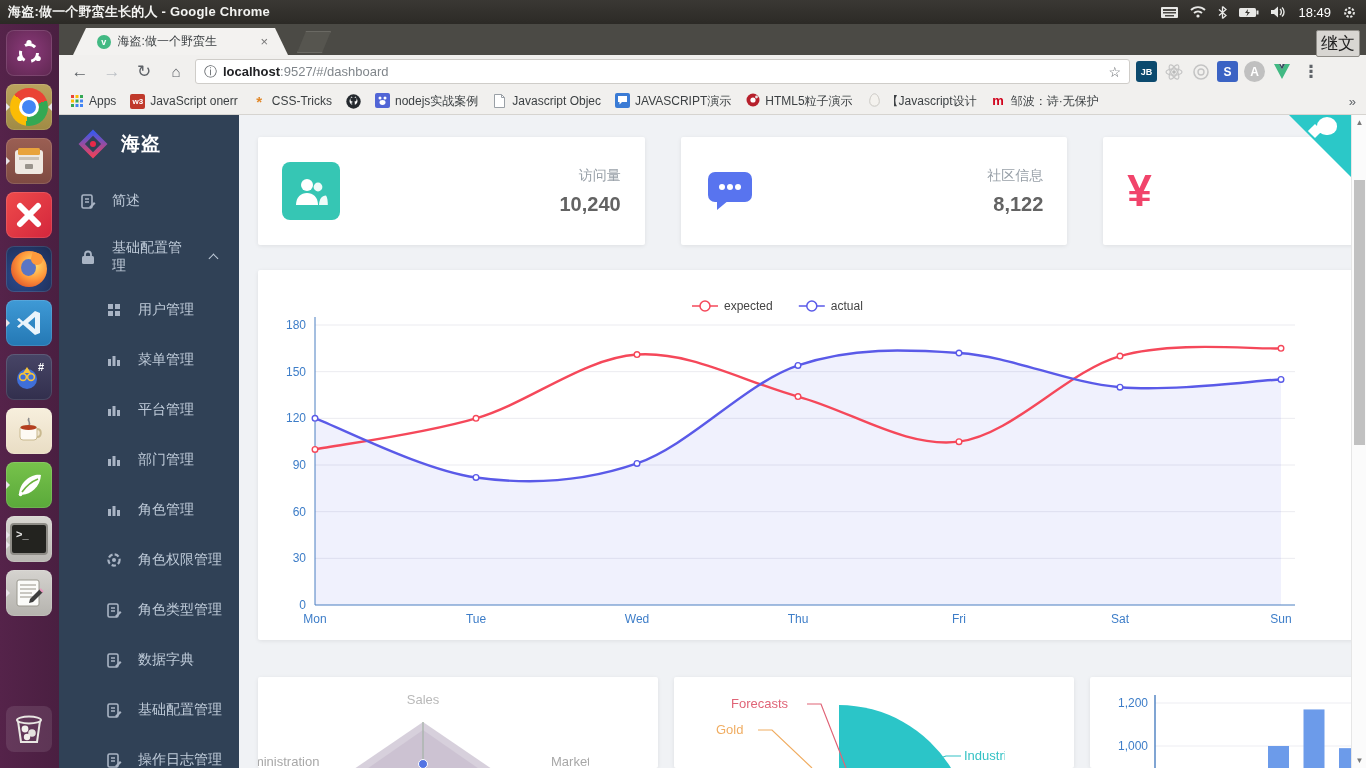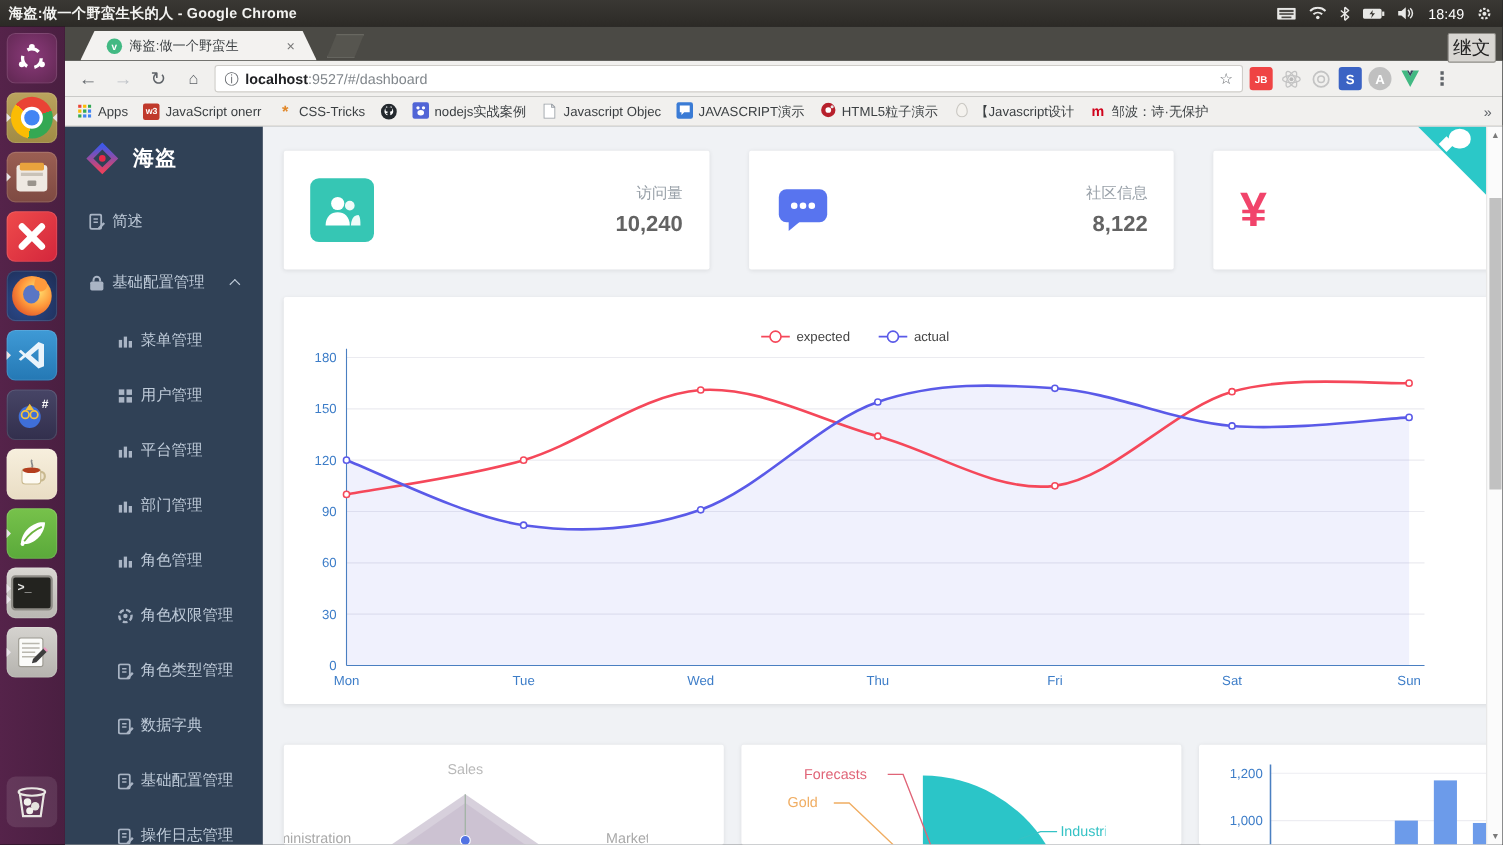--- a/index.html
+++ b/index.html
@@ -60,21 +60,21 @@
   .bm { display:flex; align-items:flex-start; gap:5px; white-space:nowrap; }
   .bm-ic { width:15px; height:15px; display:flex; align-items:center; justify-content:center;
     font-size:10px; border-radius:2px; }
   .bm-overflow { margin-left:auto; color:#5f6368; font-size:13px; }
 
   
   .page { position:relative; height:653px; background:#f0f2f5; overflow:hidden; }
   .sidebar { position:absolute; left:0; top:0; bottom:0; width:180px; background:#304156; }
   .side-logo { height:58px; display:flex; align-items:center; padding-left:19px; gap:13px; }
   .side-logo-text { color:#fff; font-size:19px; font-weight:bold; letter-spacing:1px; }
-  .menu-item { display:flex; align-items:center; height:56px; padding-left:21px; gap:6px;
+  .menu-item { display:flex; align-items:center; height:56px; padding-left:21px; gap:16px;
     color:#bfcbd9; font-size:14px; }
   .menu-item.child { height:50px; padding-left:47px; }
   .mi-icon { width:16px; height:16px; flex:0 0 16px; display:flex; align-items:center; justify-content:center; }
   .chev-up { width:7px; height:7px; border-left:1.5px solid #bfcbd9; border-top:1.5px solid #bfcbd9;
     transform:rotate(45deg); margin-left:auto; margin-right:22px; margin-top:3px; }
 
   .main { position:absolute; left:180px; top:0; bottom:0; width:1112px; background:#f0f2f5; overflow:hidden; }
   .content { position:absolute; left:19px; top:22px; width:1232px; }
 
   .ribbon { position:absolute; right:0; top:0; width:0; height:0;
@@ -267,21 +267,21 @@
     <div class="toolbar">
       <span class="nav-btn">←</span>
       <span class="nav-btn disabled">→</span>
       <span class="nav-btn">↻</span>
       <span class="nav-btn" style="font-size:15px">⌂</span>
       <div class="urlbar">
         <span class="url-info">ⓘ</span>
         <span class="url-text"><b>localhost</b><span class="url-rest">:9527/#/dashboard</span></span>
         <span class="url-star">☆</span>
       </div>
-      <span class="ext" style="background:#ef4444;color:#fff">JB</span>
+      <span class="ext" style="background:#0c4a6e;color:#fff">JB</span>
       <span class="ext">
           <svg width="18" height="18">
             <circle cx="9" cy="9" r="1.8" fill="#b9b9b9"></circle>
             <ellipse cx="9" cy="9" rx="8" ry="3.2" fill="none" stroke="#c4c4c4" stroke-width="1.2"></ellipse>
             <ellipse cx="9" cy="9" rx="8" ry="3.2" fill="none" stroke="#c4c4c4" stroke-width="1.2" transform="rotate(60 9 9)"></ellipse>
             <ellipse cx="9" cy="9" rx="8" ry="3.2" fill="none" stroke="#c4c4c4" stroke-width="1.2" transform="rotate(120 9 9)"></ellipse>
           </svg>
         </span>
       <span class="ext">
           <svg width="18" height="18">
@@ -428,37 +428,37 @@
                 <path d="M4,6 V4.5 a3,3 0 0 1 6,0 V6" fill="none" stroke="#a9b4c4" stroke-width="1.8"></path>
               </svg>
             </span>
           <span>基础配置管理</span>
           <span class="chev-up"></span>
         </div>
 
         <div class="menu-item child">
           <span class="mi-icon">
               <svg width="14" height="14">
-                <rect x="1" y="6" width="3" height="7" fill="#a9b4c4"></rect>
-                <rect x="5.5" y="3" width="3" height="10" fill="#a9b4c4"></rect>
-                <rect x="10" y="7" width="3" height="6" fill="#a9b4c4"></rect>
-              </svg>
-            </span>
-          <span>菜单管理</span>
-        </div>
-        <div class="menu-item child">
-          <span class="mi-icon">
-              <svg width="14" height="14">
                 <rect x="1" y="1" width="5" height="5" fill="#a9b4c4"></rect>
                 <rect x="8" y="1" width="5" height="5" fill="#a9b4c4"></rect>
                 <rect x="1" y="8" width="5" height="5" fill="#a9b4c4"></rect>
                 <rect x="8" y="8" width="5" height="5" fill="#a9b4c4"></rect>
               </svg>
             </span>
           <span>用户管理</span>
+        </div>
+        <div class="menu-item child">
+          <span class="mi-icon">
+              <svg width="14" height="14">
+                <rect x="1" y="6" width="3" height="7" fill="#a9b4c4"></rect>
+                <rect x="5.5" y="3" width="3" height="10" fill="#a9b4c4"></rect>
+                <rect x="10" y="7" width="3" height="6" fill="#a9b4c4"></rect>
+              </svg>
+            </span>
+          <span>菜单管理</span>
         </div>
         <div class="menu-item child">
           <span class="mi-icon">
               <svg width="14" height="14">
                 <rect x="1" y="6" width="3" height="7" fill="#a9b4c4"></rect>
                 <rect x="5.5" y="3" width="3" height="10" fill="#a9b4c4"></rect>
                 <rect x="10" y="7" width="3" height="6" fill="#a9b4c4"></rect>
               </svg>
             </span>
           <span>平台管理</span>

